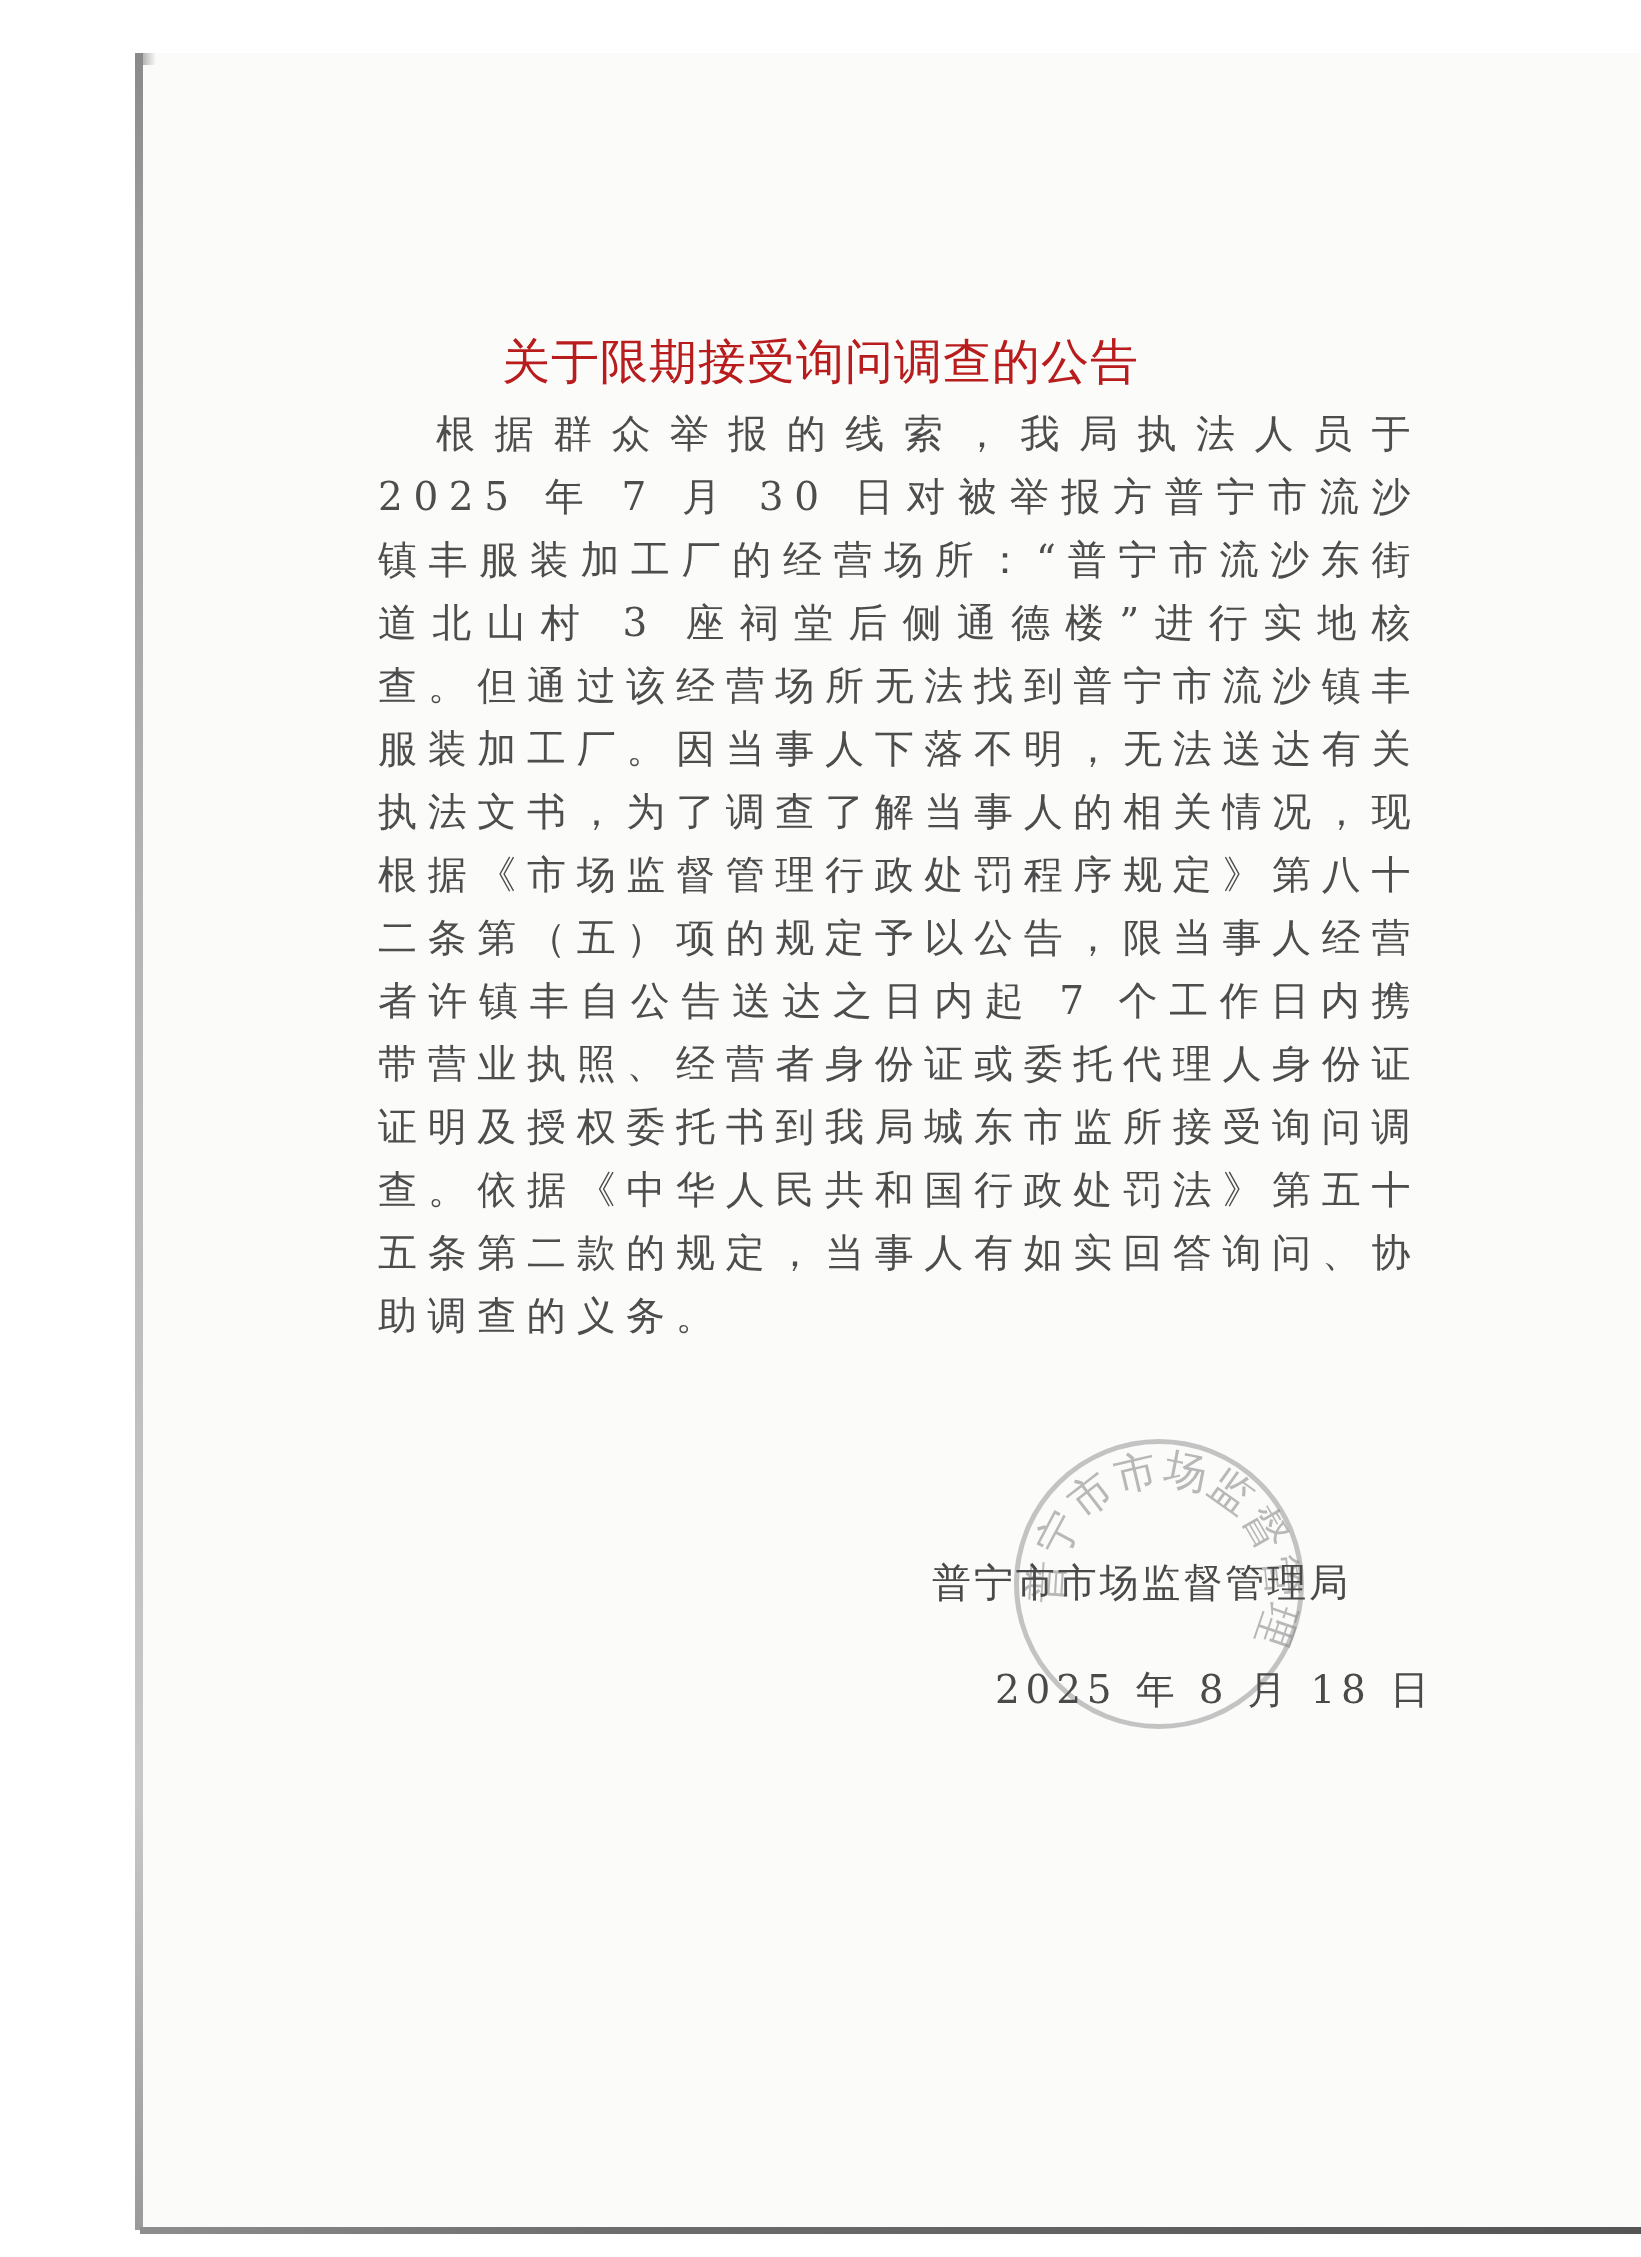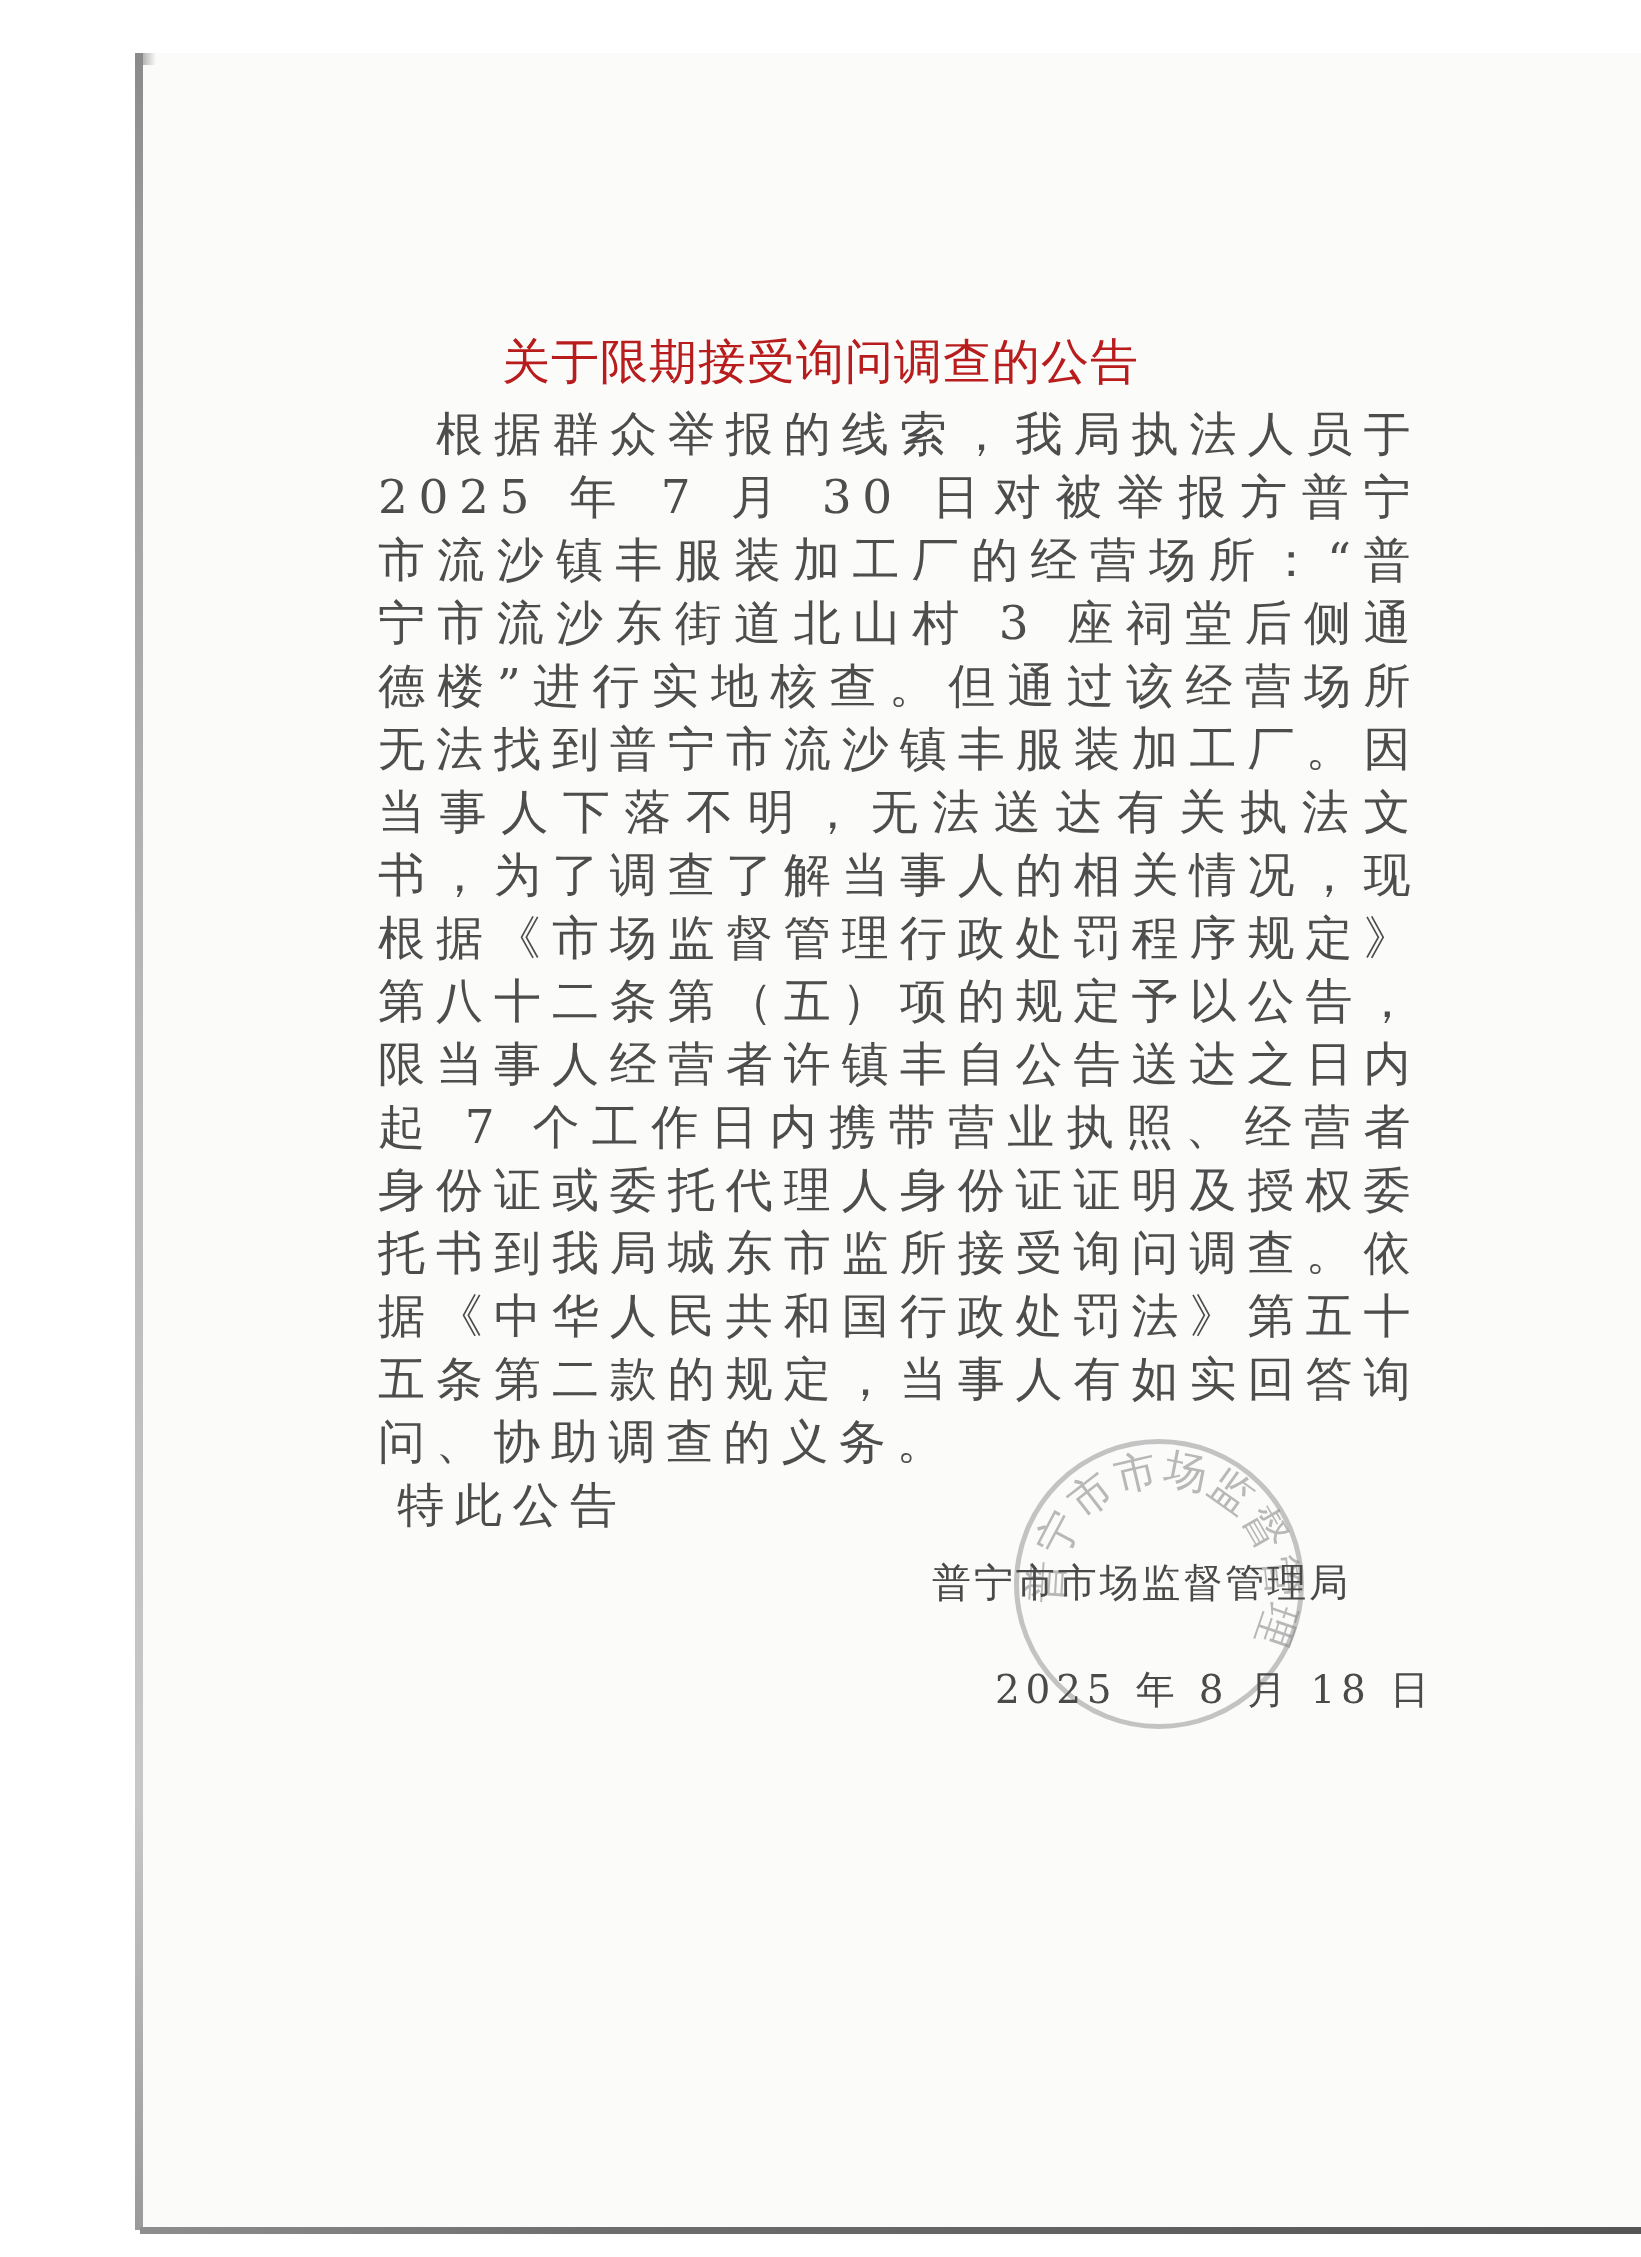--- a/index.html
+++ b/index.html
@@ -56,21 +56,21 @@
     font-family: "DejaVu Sans", "Liberation Sans", sans-serif;
     font-size: 48px;
     letter-spacing: 1px;
     color: #b91c1c;
   }
   .body-text {
     position: absolute;
     left: 378px;
     top: 402px;
     width: 1043px;
-    font-size: 47px;
+    font-size: 39px;
     line-height: 63px;
     letter-spacing: 10.6px;
     color: #4d4d4d;
     text-align: justify;
     text-justify: inter-character;
   }
   .para {
     margin: 0;
   }
   .para-indent {
@@ -129,21 +129,20 @@
 
 <div class="scan-page"></div>
 <div class="scan-edge-left"></div>
 <div class="scan-edge-left-top"></div>
 <div class="scan-edge-bottom"></div>
 
 <div class="doc-title">关于限期接受询问调查的公告</div>
 
 <div class="body-text">
   <p class="para para-indent">根据群众举报的线索，我局执法人员于 2025 年 7 月 30 日对被举报方普宁市流沙镇丰服装加工厂的经营场所：“普宁市流沙东街道北山村 3 座祠堂后侧通德楼”进行实地核查。但通过该经营场所无法找到普宁市流沙镇丰服装加工厂。因当事人下落不明，无法送达有关执法文书，为了调查了解当事人的相关情况，现根据《市场监督管理行政处罚程序规定》第八十二条第（五）项的规定予以公告，限当事人经营者许镇丰自公告送达之日内起 7 个工作日内携带营业执照、经营者身份证或委托代理人身份证证明及授权委托书到我局城东市监所接受询问调查。依据《中华人民共和国行政处罚法》第五十五条第二款的规定，当事人有如实回答询问、协助调查的义务。</p>
-  <p class="para para-close">特此公告</p>
 </div>
 
 <div class="seal">
   <div class="seal-text">
     <svg viewBox="0 0 300 300" xmlns="http://www.w3.org/2000/svg">
       <defs>
         <path id="sealArc" d="M 50 190 A 108 108 0 1 1 250 190" fill="none"></path>
       </defs>
       <text font-family="DejaVu Sans, sans-serif" font-size="44" fill="rgba(140,140,140,0.6)" letter-spacing="2">
         <textPath href="#sealArc" startOffset="6%">普宁市市场监督管理局</textPath>

